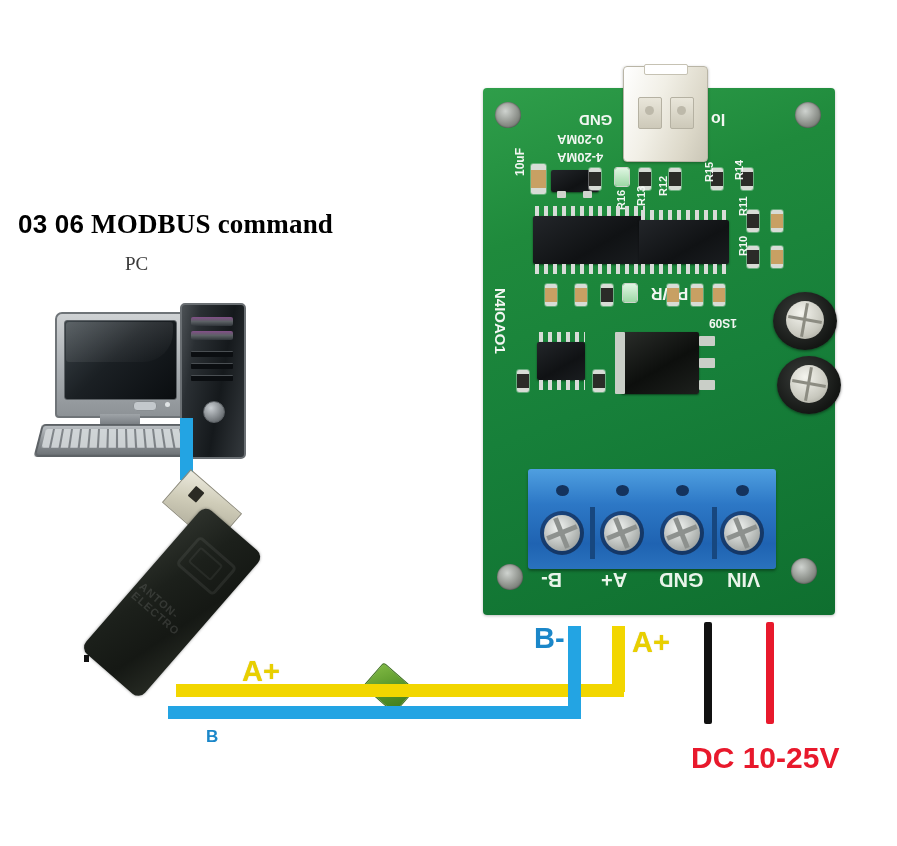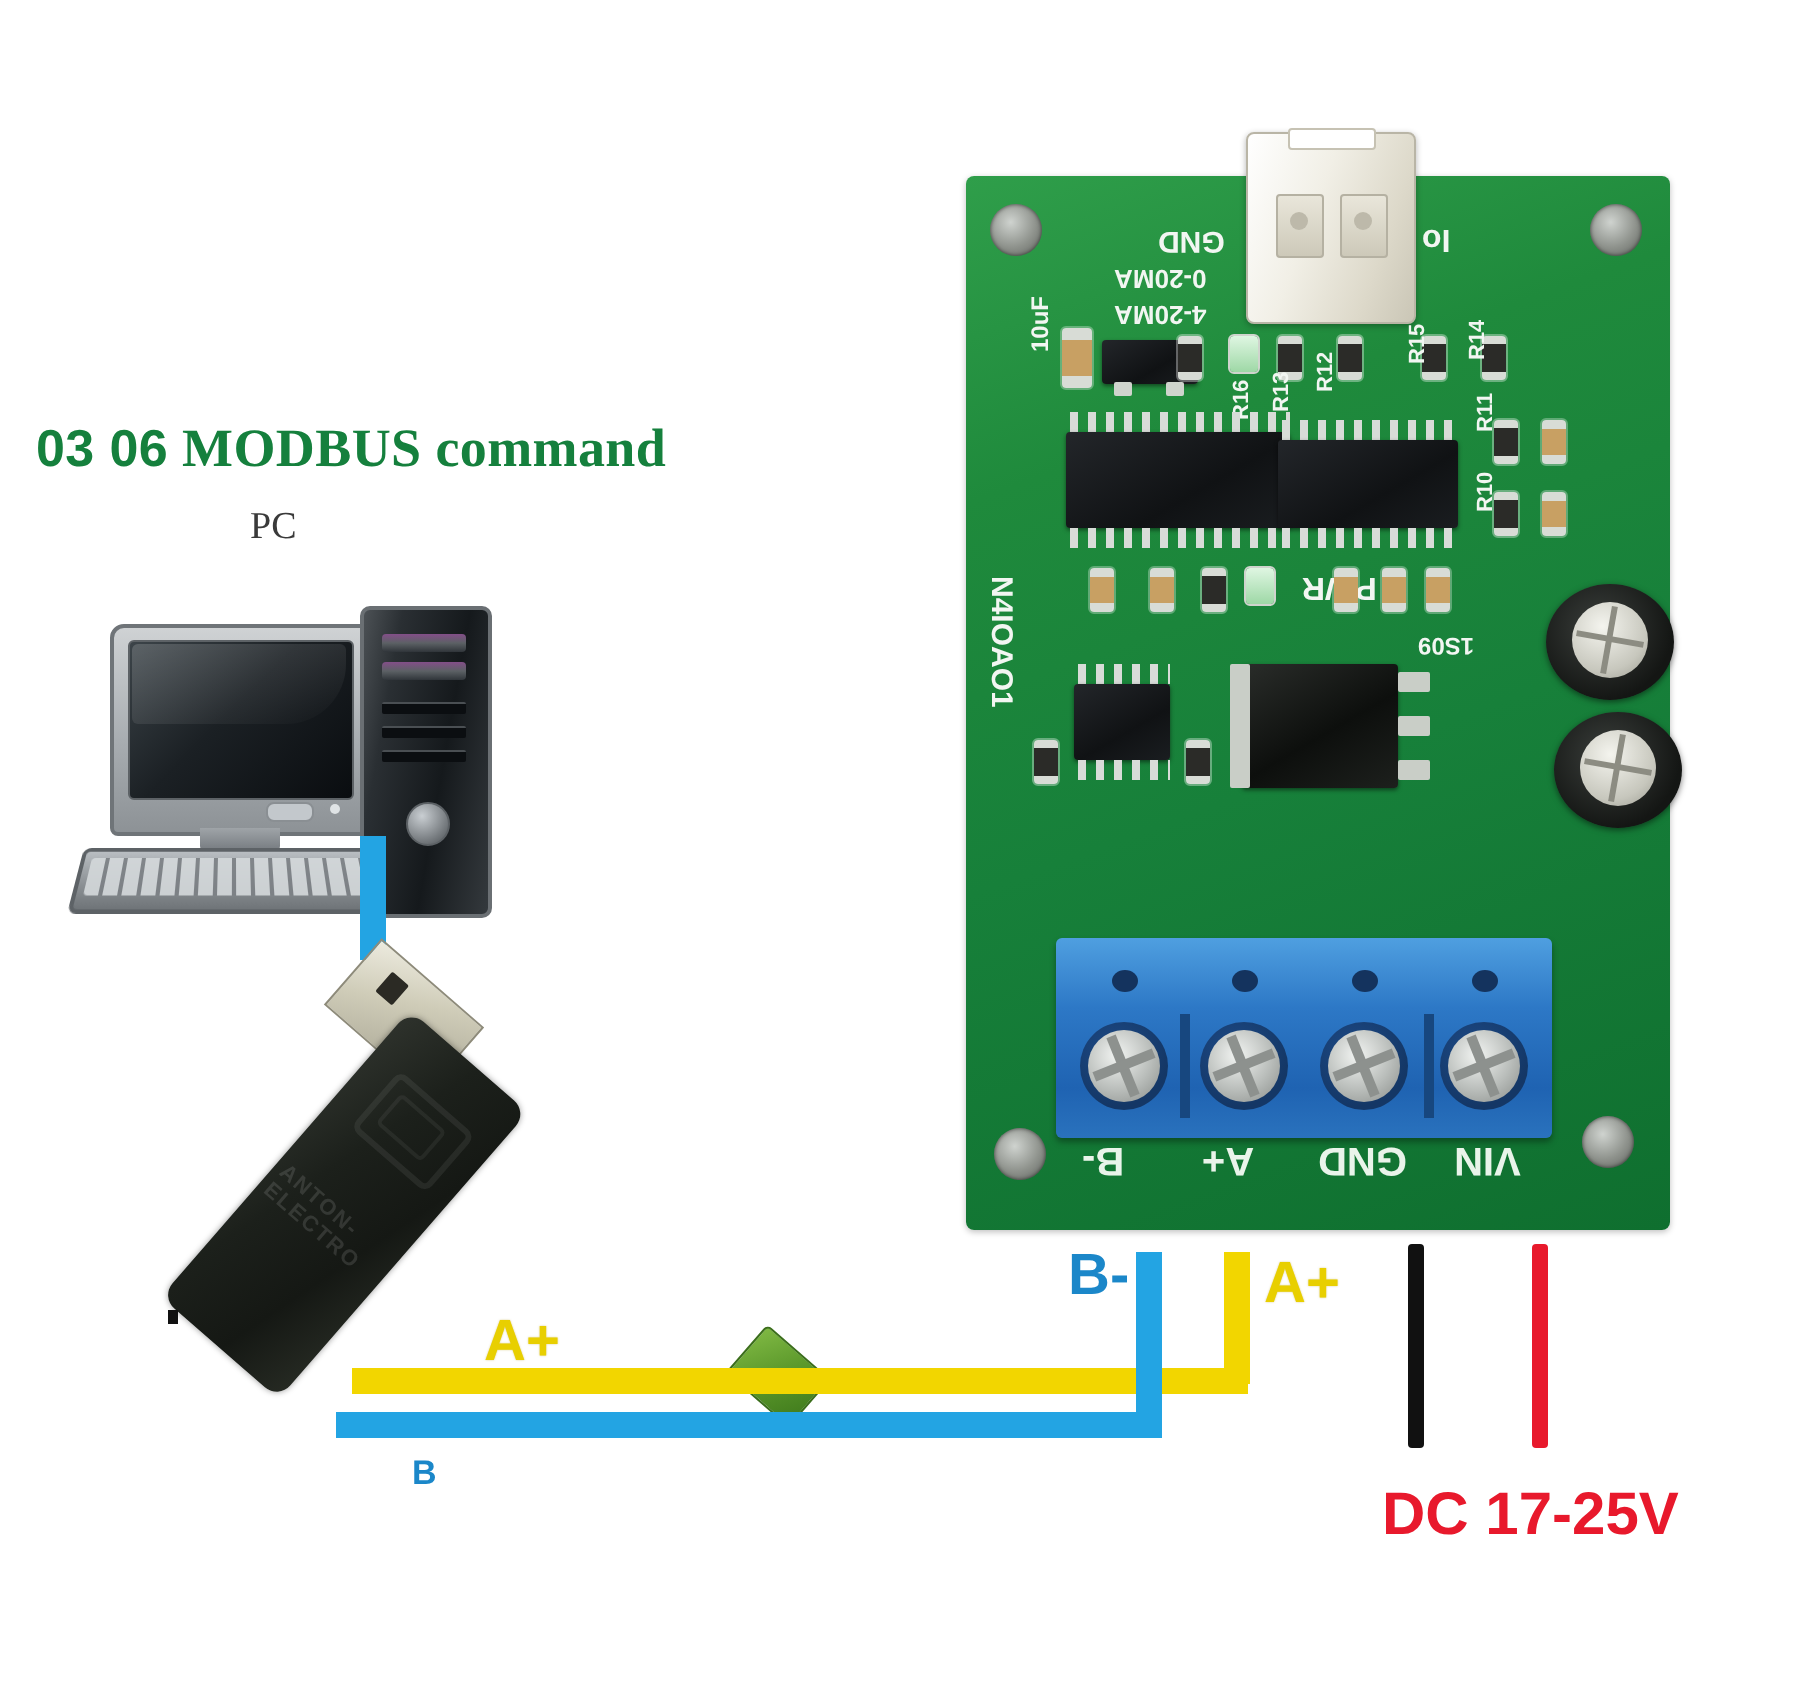--- a/index.html
+++ b/index.html
@@ -2,21 +2,21 @@
 <html><head>
 <meta charset="utf-8">
 <style>
   html,body{margin:0;padding:0;background:#ffffff;}
   body{width:897px;height:846px;position:relative;overflow:hidden;
        font-family:"Liberation Sans",sans-serif;}
   .abs{position:absolute;}
 
   
   #title{left:18px;top:209px;font-family:"Liberation Serif",serif;
-         font-size:27px;font-weight:bold;color:#15803d;letter-spacing:.2px;
+         font-size:27px;font-weight:bold;color:#000000;letter-spacing:.2px;
          white-space:nowrap;}
   #title .num{font-family:"Liberation Sans",sans-serif;font-weight:bold;font-size:26px;}
   #pc-label{left:125px;top:253px;font-family:"Liberation Serif",serif;
             font-size:19px;color:#3a3a3a;}
   .mon-body{left:55px;top:312px;width:130px;height:102px;
             background:linear-gradient(180deg,#cfd2d4 0%,#a8adb1 55%,#8d9296 100%);
             border:2px solid #6f7478;border-radius:7px 7px 4px 4px;}
   .mon-screen{left:64px;top:320px;width:111px;height:78px;
             background:linear-gradient(135deg,#3c4449 0%,#1b2024 45%,#0a0d10 100%);
             border:1px solid #5d6266;border-radius:3px;}
@@ -324,14 +324,14 @@
 <div class="abs" id="b-h"></div>
 <div class="abs" id="b-v"></div>
 <div class="abs" id="a-v"></div>
 <div class="abs" id="w-blk"></div>
 <div class="abs" id="w-red"></div>
 
 <div class="abs wire-lbl" id="lbl-bminus">B-</div>
 <div class="abs wire-lbl" id="lbl-aplus-r">A+</div>
 <div class="abs wire-lbl" id="lbl-aplus-l">A+</div>
 <div class="abs wire-lbl" id="lbl-b">B</div>
-<div class="abs wire-lbl" id="lbl-dc">DC 17-25V</div>
+<div class="abs wire-lbl" id="lbl-dc">DC 10-25V</div>
 <div class="abs" id="dot"></div>
 
 </body></html>

